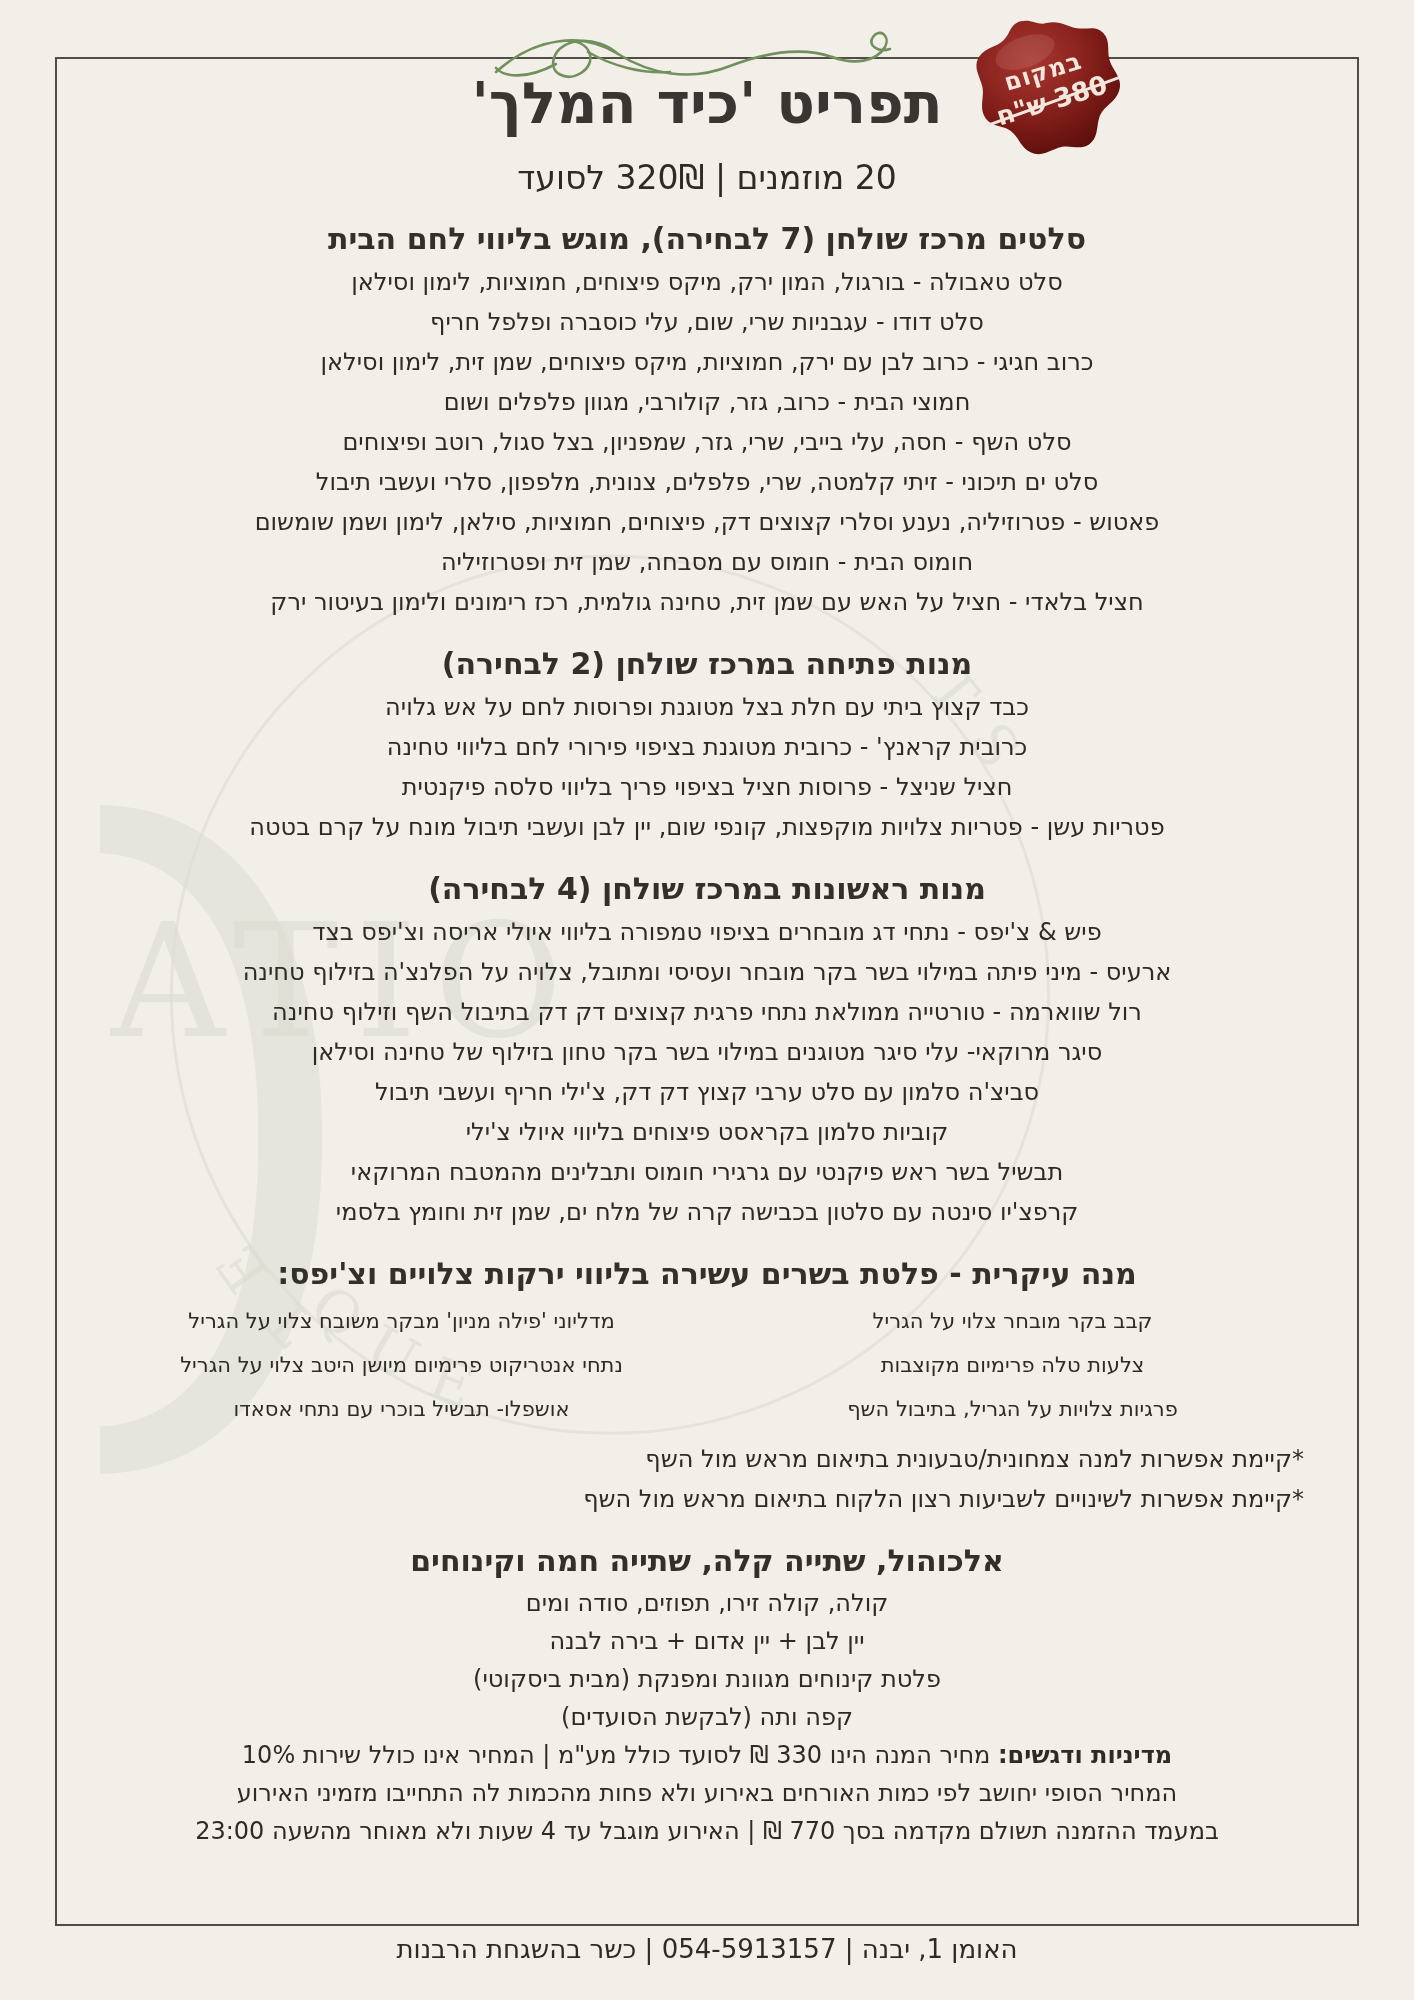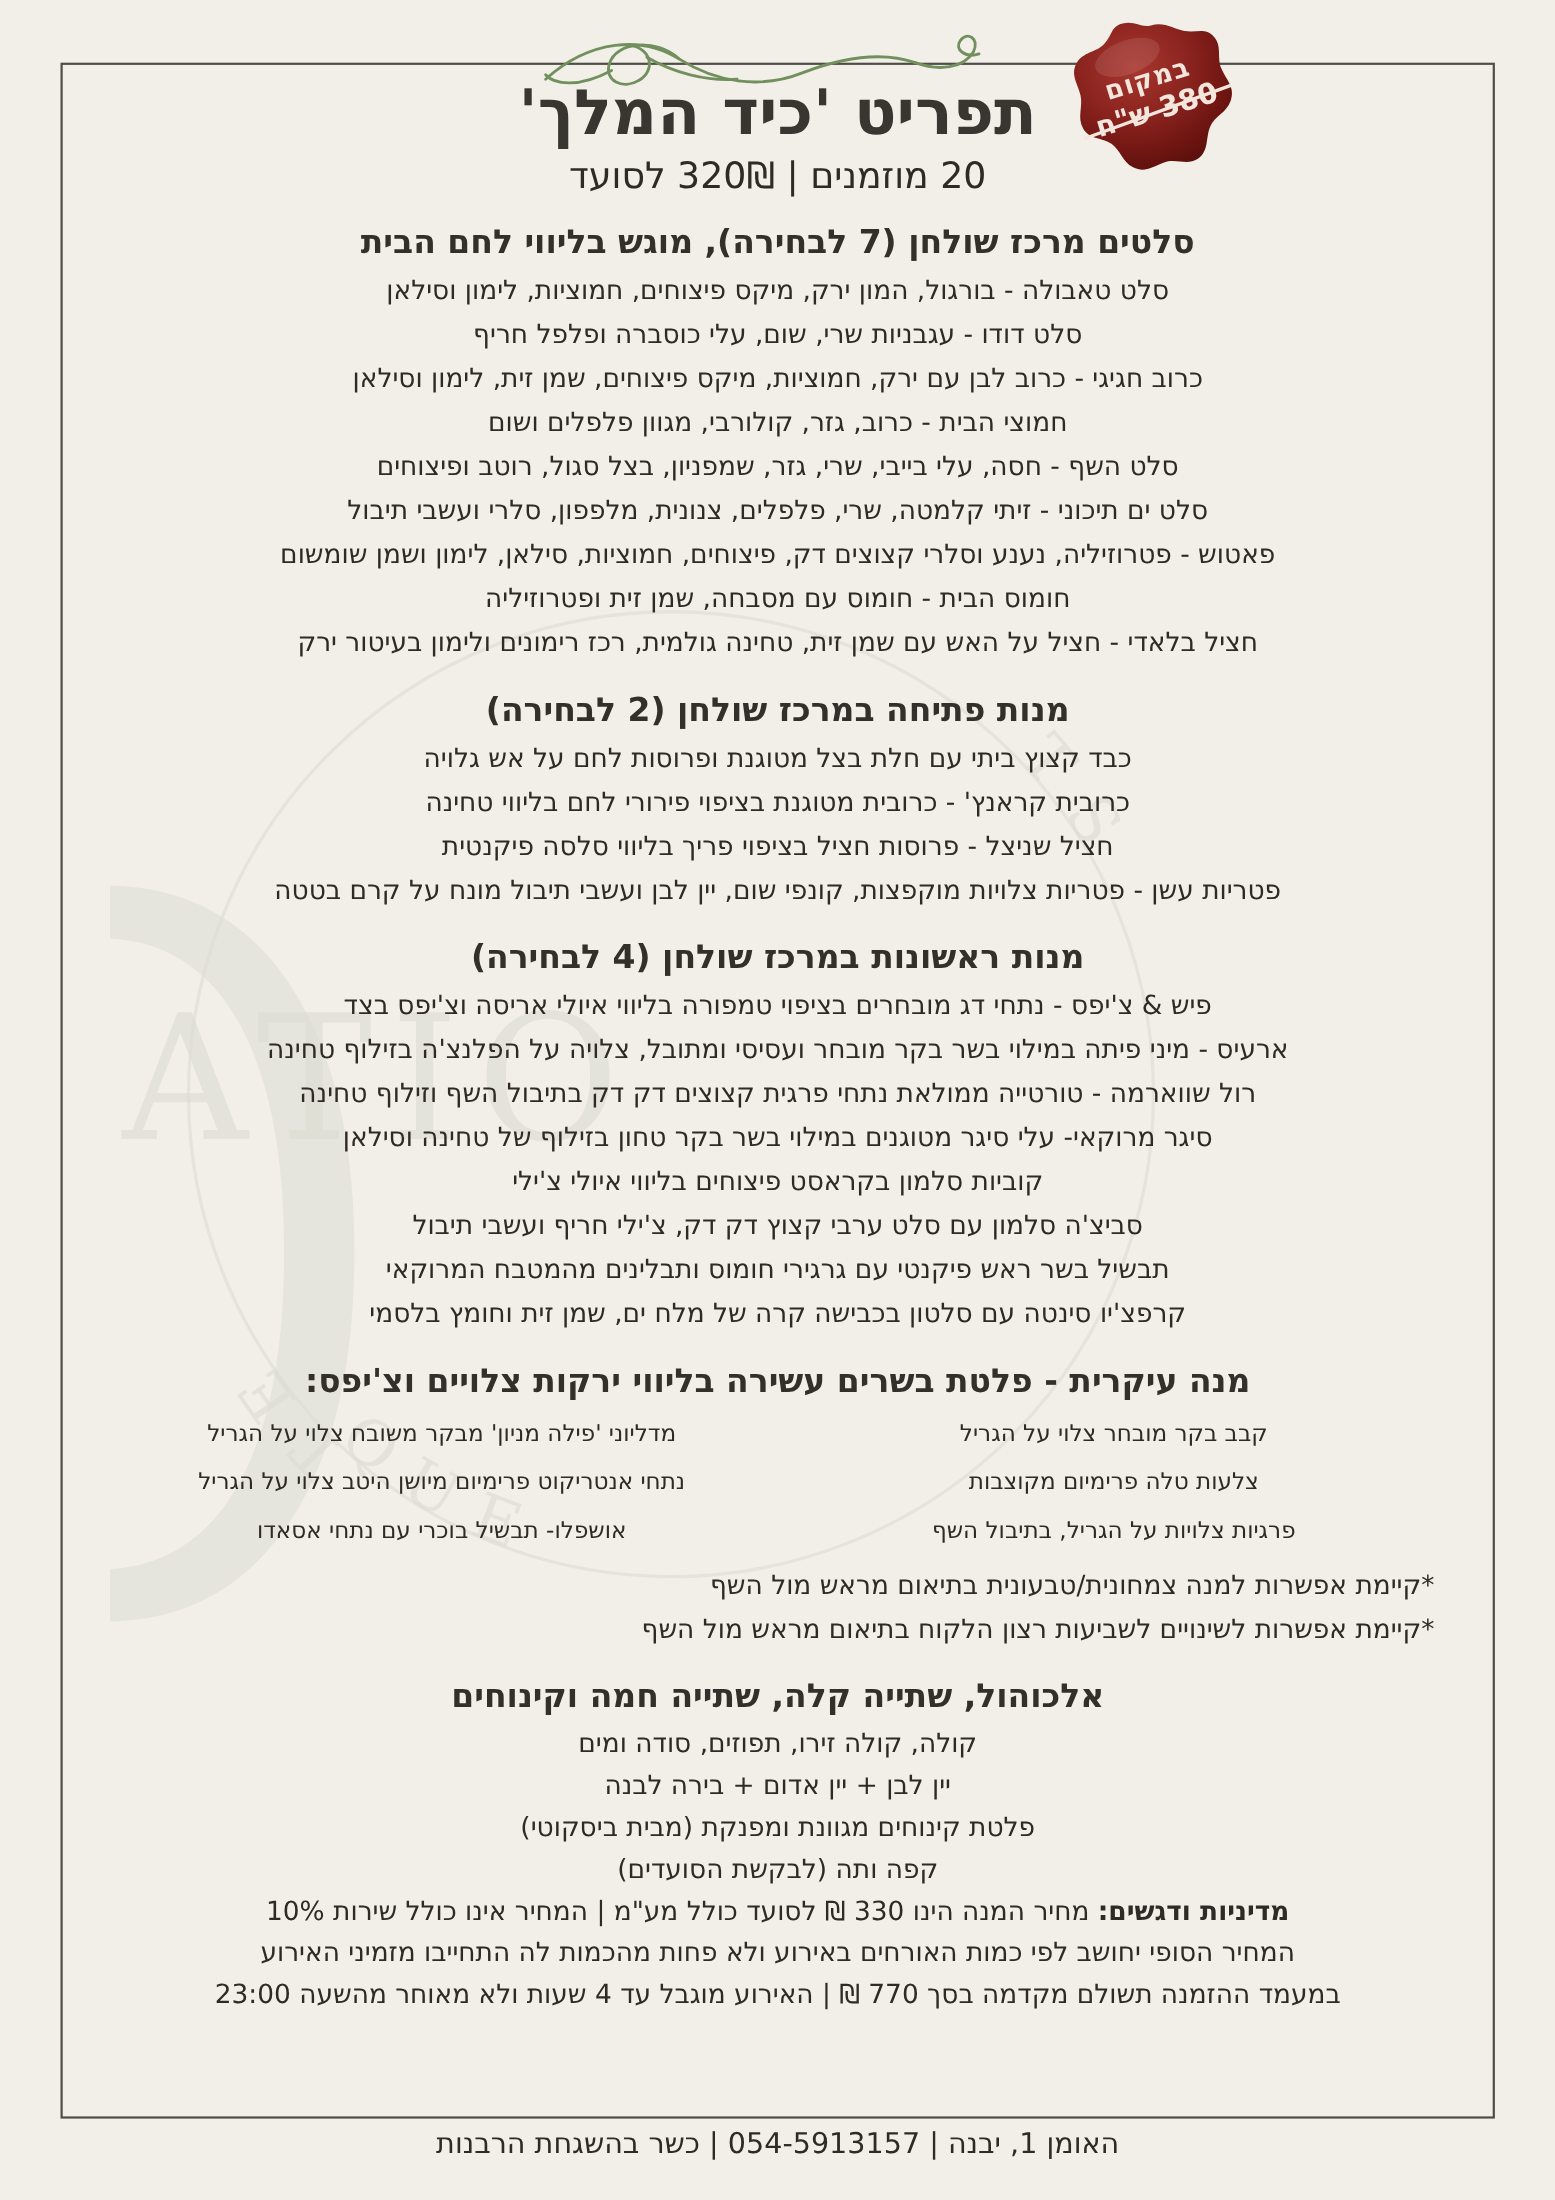--- a/index.html
+++ b/index.html
@@ -22,21 +22,21 @@
   .seal svg.blob { position:absolute; inset:0; width:100%; height:100%; }
   .seal-text { position:absolute; inset:0; display:flex; flex-direction:column;
                align-items:center; justify-content:center; gap:1px;
                transform:rotate(-17deg) translateY(-2px); color:#f3e7dd; }
   .seal-line1 { font-size:24px; font-weight:bold; letter-spacing:1px; }
   .seal-line2 { font-size:26px; font-weight:bold; position:relative; }
   .seal-line2::after { content:""; position:absolute; left:-14px; right:-14px; top:52%;
                        height:3px; background:#f3e7dd; transform:rotate(-3deg); }
 
   .content { position:relative; z-index:2; padding:58px 110px 0; text-align:center; color:#2e2b27; }
-  h1 { margin:12px 0 4px; font-size:57px; color:#393631; font-weight:bold; }
+  h1 { margin:12px 0 22px; font-size:57px; color:#393631; font-weight:bold; }
   .subtitle { font-size:33px; margin-bottom:22px; }
   h2 { margin:24px 0 6px; font-size:30px; color:#33302b; font-weight:bold; }
   .menu-item { font-size:24px; line-height:40px; }
   .cols { display:grid; grid-template-columns:1fr 1fr; column-gap:28px; margin:8px 0 2px; }
   .col-item { font-size:21px; line-height:44px; white-space:nowrap; }
   .notes { margin-top:8px;text-align:right; }
   .note { font-size:24px; line-height:40px; }
   .drinks .menu-item { line-height:38px; }
   .policy { font-size:24px; line-height:38px; }
   .policy b { font-weight:bold; }
@@ -130,22 +130,22 @@
         </div>
     </section>
 
     <section>
       <h2>מנות ראשונות במרכז שולחן (4 לבחירה)</h2>
       <div>
           <div class="menu-item">פיש &amp; צ'יפס - נתחי דג מובחרים בציפוי טמפורה בליווי איולי אריסה וצ'יפס בצד</div>
           <div class="menu-item">ארעיס - מיני פיתה במילוי בשר בקר מובחר ועסיסי ומתובל, צלויה על הפלנצ'ה בזילוף טחינה</div>
           <div class="menu-item">רול שווארמה - טורטייה ממולאת נתחי פרגית קצוצים דק דק בתיבול השף וזילוף טחינה</div>
           <div class="menu-item">סיגר מרוקאי- עלי סיגר מטוגנים במילוי בשר בקר טחון בזילוף של טחינה וסילאן</div>
+          <div class="menu-item">סביצ'ה סלמון עם סלט ערבי קצוץ דק דק, צ'ילי חריף ועשבי תיבול</div>
           <div class="menu-item">קוביות סלמון בקראסט פיצוחים בליווי איולי צ'ילי</div>
-          <div class="menu-item">סביצ'ה סלמון עם סלט ערבי קצוץ דק דק, צ'ילי חריף ועשבי תיבול</div>
           <div class="menu-item">תבשיל בשר ראש פיקנטי עם גרגירי חומוס ותבלינים מהמטבח המרוקאי</div>
           <div class="menu-item">קרפצ'יו סינטה עם סלטון בכבישה קרה של מלח ים, שמן זית וחומץ בלסמי</div>
         </div>
     </section>
 
     <section>
       <h2>מנה עיקרית - פלטת בשרים עשירה בליווי ירקות צלויים וצ'יפס:</h2>
       <div class="cols">
         <div>
             <div class="col-item">קבב בקר מובחר צלוי על הגריל</div>

